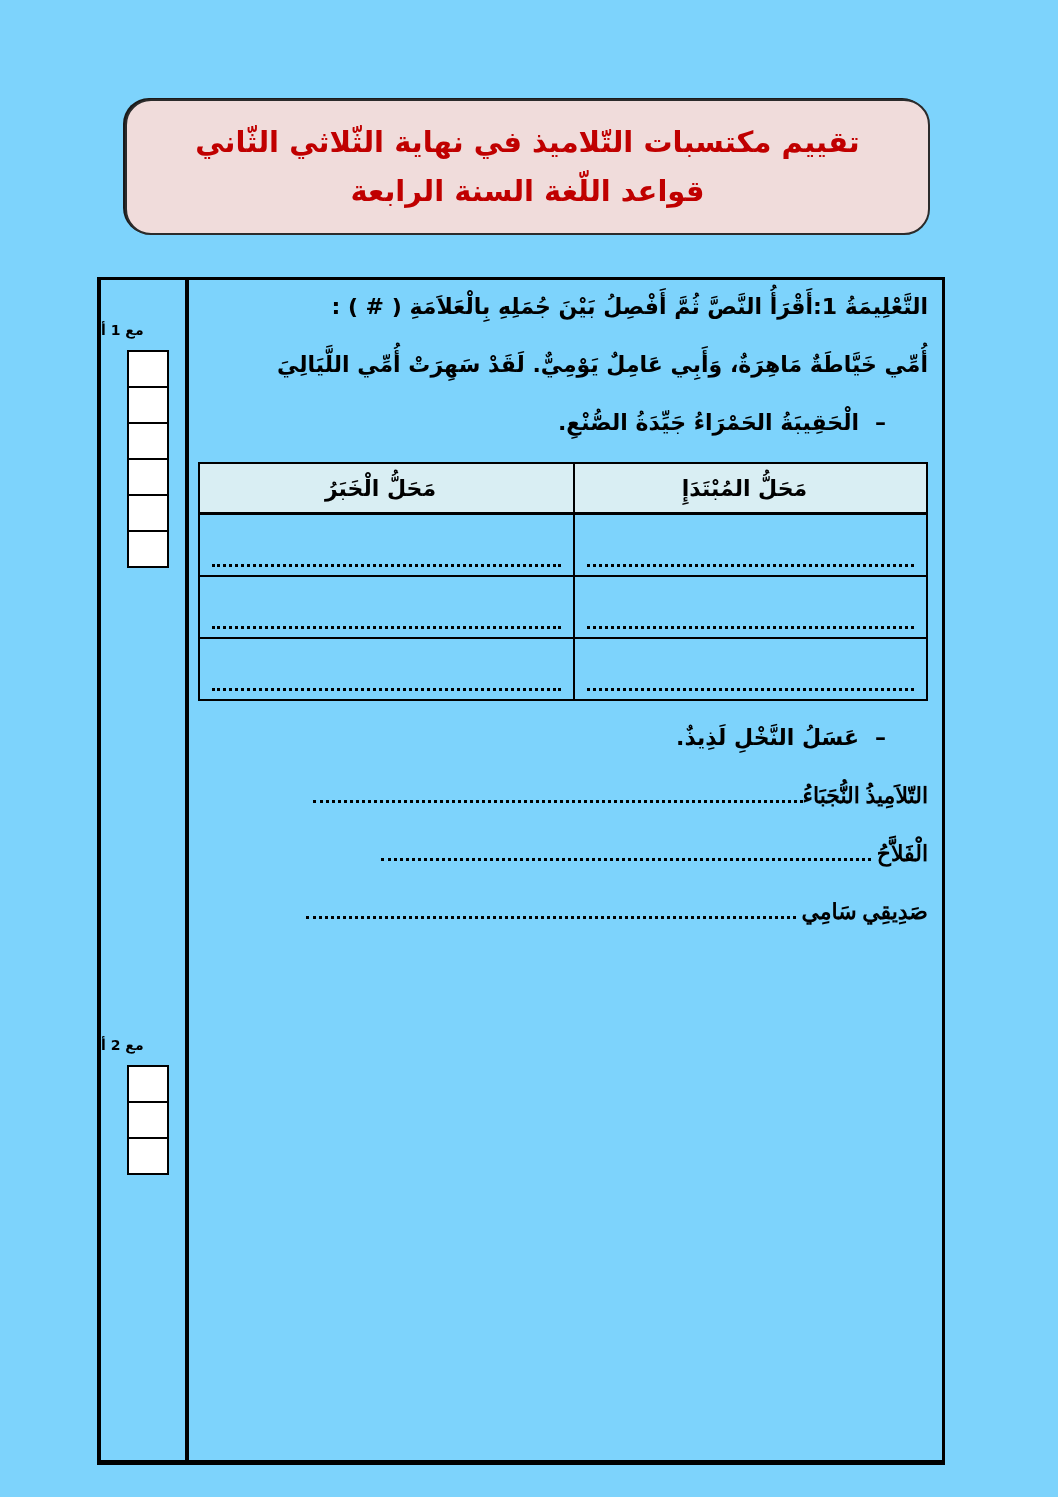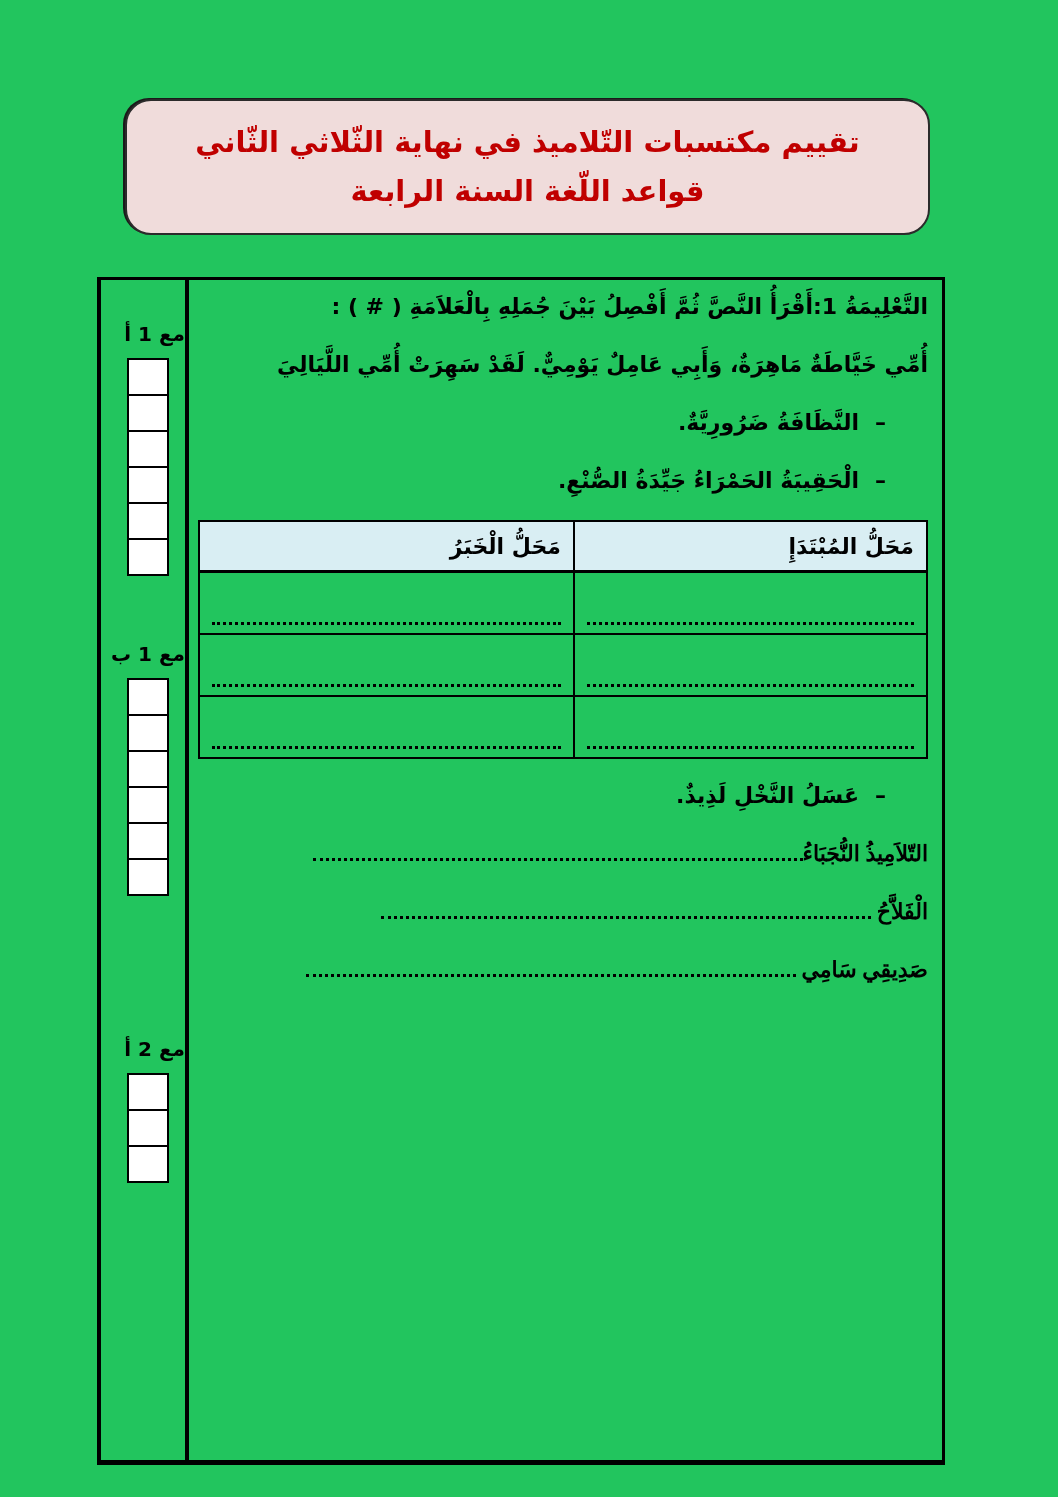--- a/index.html
+++ b/index.html
@@ -4,21 +4,21 @@
 <style>
   html, body {
     margin: 0;
     padding: 0;
     background: #ffffff;
   }
   .page {
     position: relative;
     width: 1058px;
     height: 1497px;
-    background: #22c55e;
+    background: #7dd3fc;
     font-family: "DejaVu Sans", sans-serif;
     overflow: hidden;
   }
 
   
   .title-box {
     position: absolute;
     left: 125px;
     top: 99px;
     width: 801px;
@@ -62,22 +62,22 @@
     width: 84px;
     border-left: 1px solid #000;
     border-right: 4px solid #000;
   }
   .margin-group { position: absolute; left: 0; width: 100%; }
   .margin-group.g1 { top: 42px; }
   .margin-group.g2 { top: 362px; }
   .margin-group.g3 { top: 757px; }
   .margin-label {
     direction: rtl;
-    text-align: right;
-    font-size: 20px;
+    text-align: left;
+    font-size: 14px;
     font-weight: bold;
     color: #000;
     margin-bottom: 12px;
     white-space: nowrap;
   }
   .score-boxes { margin-left: 26px; width: 40px; }
   .score-box {
     width: 38px;
     height: 34px;
     border: 2px solid #000;
@@ -116,21 +116,21 @@
     margin: 6px 0 18px 0;
   }
   .answer-table th, .answer-table td {
     border: 2px solid #000;
   }
   .answer-table th {
     background: #d9eef3;
     height: 48px;
     font-size: 22px;
     font-weight: bold;
-    text-align: right;
+    text-align: center;
     padding: 0 12px 0 0;
     border-bottom-width: 3px;
   }
   .answer-table td { height: 60px; padding: 0; }
   .col-mubtada { width: 48.5%; margin-top: 44px; }
   .col-khabar  { width: 51.5%; }
   .dotline {
     border-bottom: 3px dotted #000;
     height: 40px;
     margin: 0 12px;
@@ -163,47 +163,35 @@
         <div class="margin-label">مع 1 أ</div>
         <div class="score-boxes">
             <div class="score-box"></div>
             <div class="score-box"></div>
             <div class="score-box"></div>
             <div class="score-box"></div>
             <div class="score-box"></div>
             <div class="score-box"></div>
           </div>
       </div>
-      <div class="margin-group g2">
-        <div class="margin-label">مع 1 ب</div>
-        <div class="score-boxes">
-            <div class="score-box"></div>
-            <div class="score-box"></div>
-            <div class="score-box"></div>
-            <div class="score-box"></div>
-            <div class="score-box"></div>
-            <div class="score-box"></div>
-          </div>
-      </div>
       <div class="margin-group g3">
         <div class="margin-label">مع 2 أ</div>
         <div class="score-boxes">
             <div class="score-box"></div>
             <div class="score-box"></div>
             <div class="score-box"></div>
           </div>
       </div>
     </div>
 
     <div class="content">
 
       <p class="line"><span class="instr-heading">التَّعْلِيمَةُ 1:</span><span>أَقْرَأُ النَّصَّ ثُمَّ أَفْصِلُ بَيْنَ جُمَلِهِ بِالْعَلاَمَةِ ( # ) :</span></p>
       <p class="line">أُمِّي خَيَّاطَةٌ مَاهِرَةٌ، وَأَبِي عَامِلٌ يَوْمِيٌّ. لَقَدْ سَهِرَتْ أُمِّي اللَّيَالِيَ</p>
 
-      <p class="line bullet-line"><span class="bullet-dash">–</span><span>النَّظَافَةُ ضَرُورِيَّةٌ.</span></p>
       <p class="line bullet-line"><span class="bullet-dash">–</span><span>الْحَقِيبَةُ الحَمْرَاءُ جَيِّدَةُ الصُّنْعِ.</span></p>
 
       <table class="answer-table">
         <thead>
           <tr>
             <th class="col-mubtada">مَحَلُّ المُبْتَدَإِ</th>
             <th class="col-khabar">مَحَلُّ الْخَبَرُ</th>
           </tr>
         </thead>
         <tbody>

